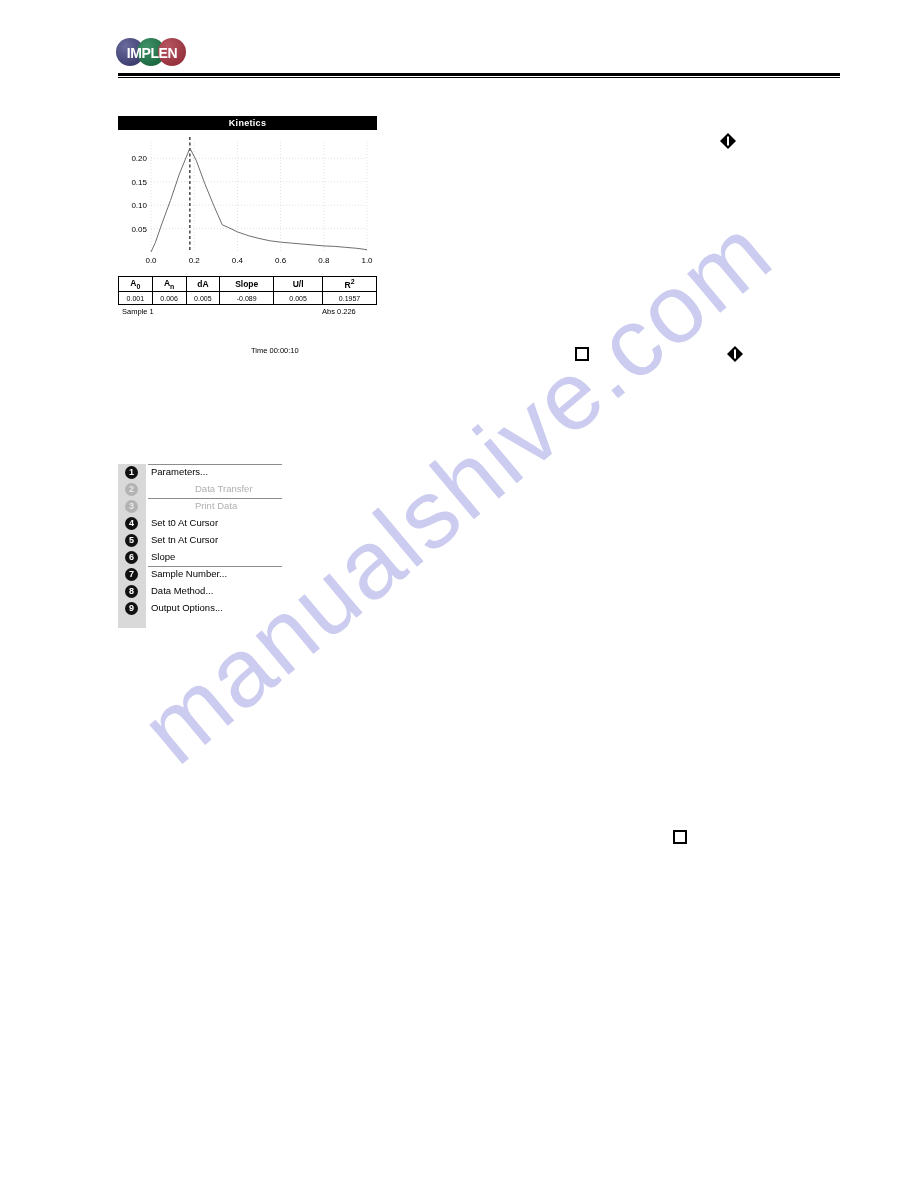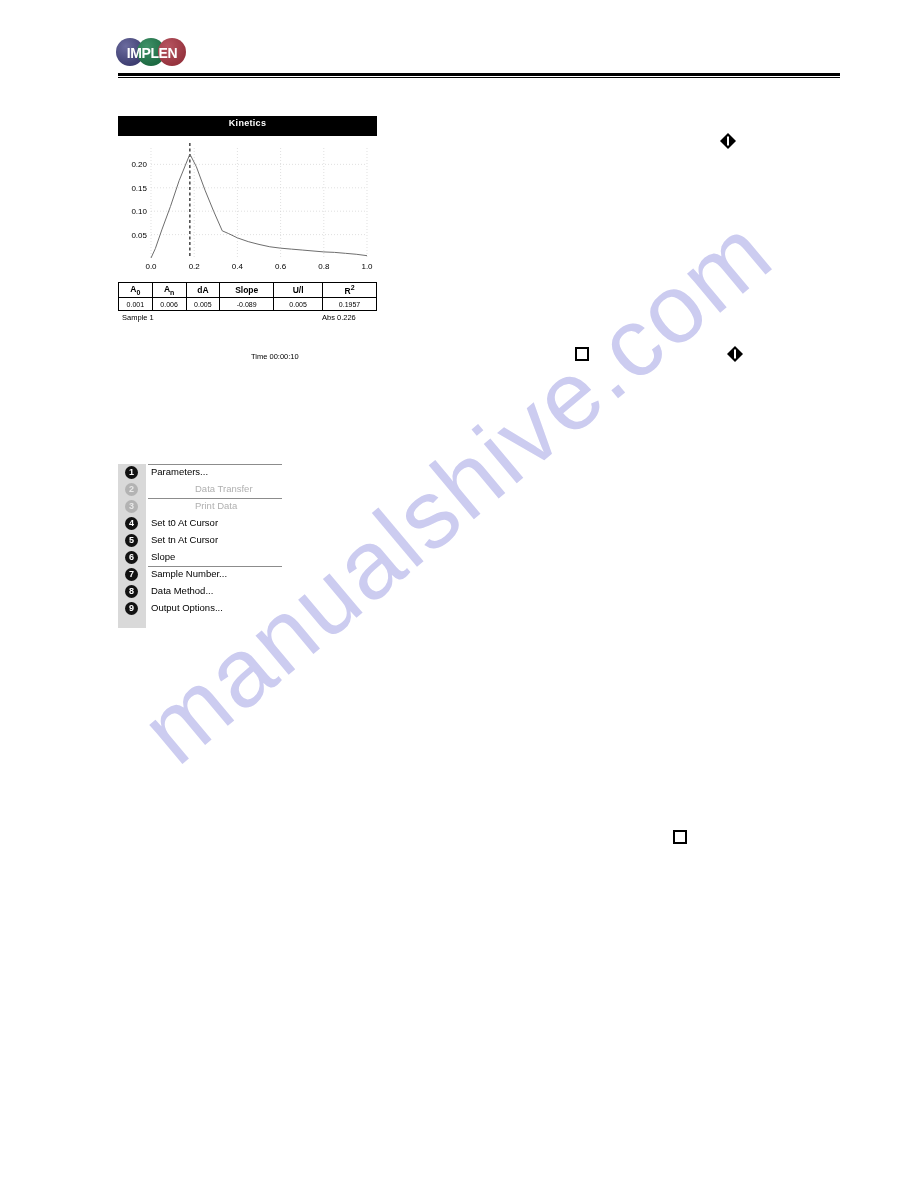--- a/index.html
+++ b/index.html
@@ -101,21 +101,21 @@
 
   
   #instrument-screen {
     position: absolute;
     left: 118px;
     top: 116px;
     width: 259px;
     background: #ffffff;
   }
   #screen-titlebar {
-    height: 20px;
+    height: 14px;
     background: #000000;
     color: #ffffff;
     font-family: "Liberation Sans", sans-serif;
     font-size: 9px;
     font-weight: bold;
     text-align: center;
     line-height: 14px;
     letter-spacing: 0.3px;
   }
   #chart-area {

